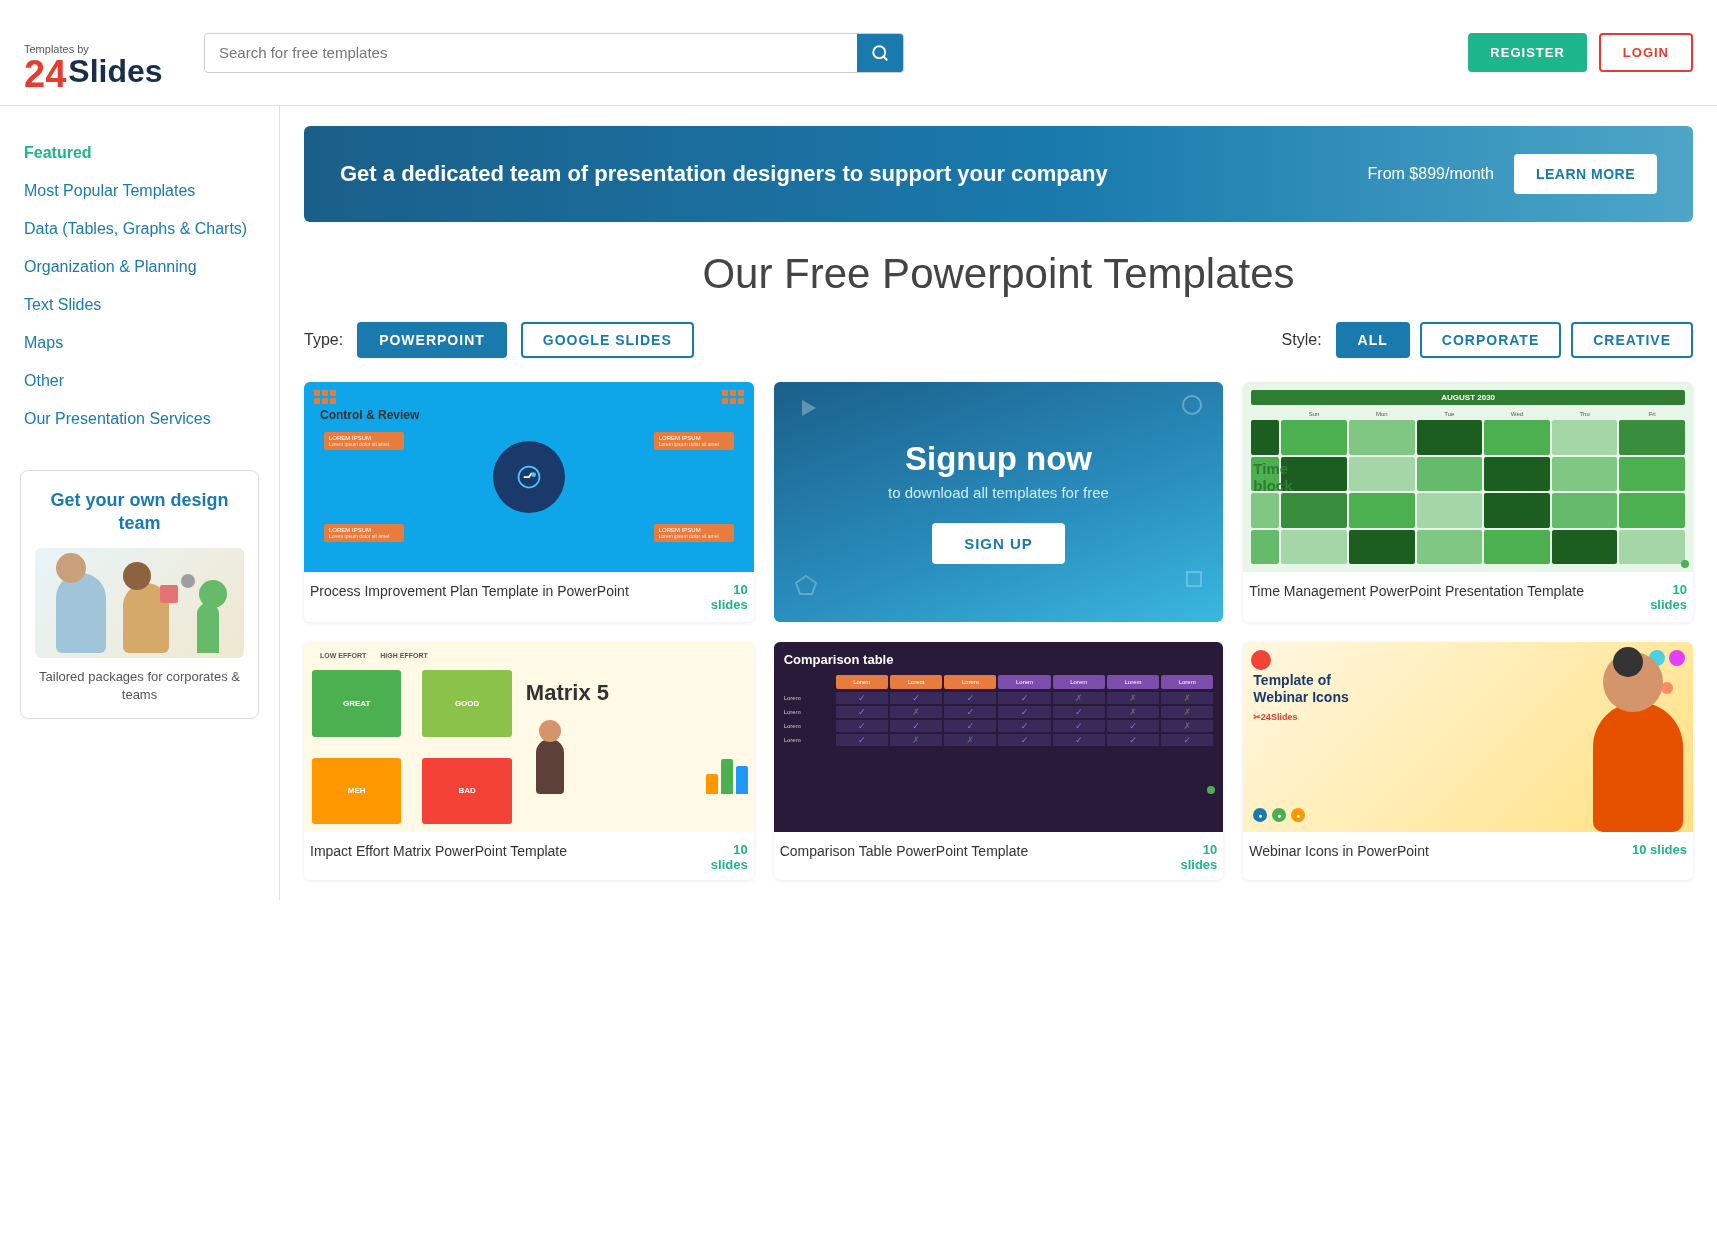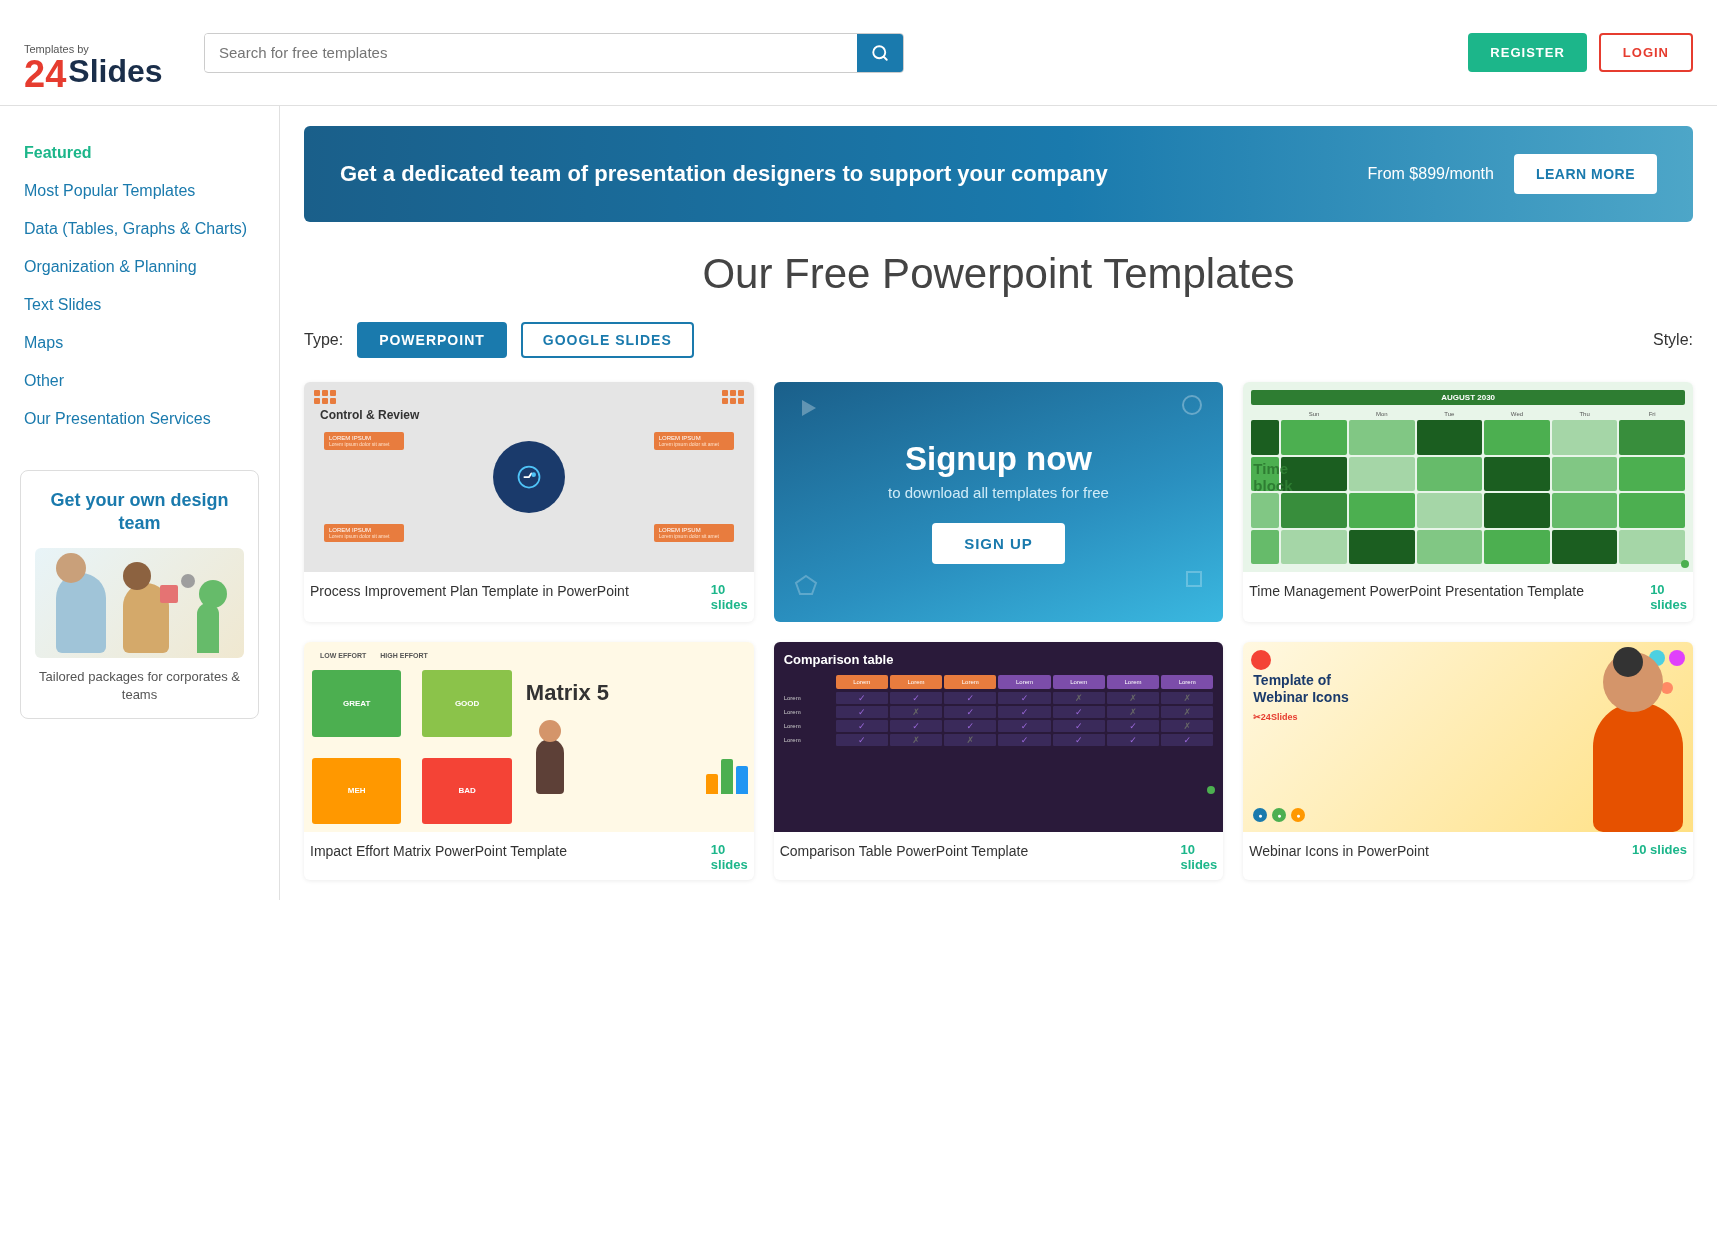--- a/index.html
+++ b/index.html
@@ -282,21 +282,21 @@
     .template-name {
       font-size: 14px;
       color: #333;
       line-height: 1.35;
       flex: 1;
     }
     .template-slides {
       font-size: 13px;
       color: #1cb68a;
       font-weight: 600;
-      text-align: left;
+      text-align: right;
       white-space: nowrap;
       margin-left: 8px;
     }
 
     
     .signup-card {
       background: linear-gradient(160deg, #1a5f8a 0%, #2a8fbf 60%, #3ab8e0 100%);
       display: flex;
       flex-direction: column;
       align-items: center;
@@ -328,21 +328,21 @@
       padding: 12px 32px;
       font-size: 15px;
       font-weight: bold;
       letter-spacing: 1px;
       cursor: pointer;
     }
 
     
     
     .thumb-control {
-      background: #e5e5e5;
+      background: #0ea5e9;
       display: flex;
       align-items: center;
       justify-content: center;
       position: relative;
       height: 100%;
     }
     .dot-orange { width: 6px; height: 6px; background: #e87c3e; border-radius: 1px; }
     .center-icon {
       width: 72px; height: 72px;
       background: #1a3a6b;
@@ -419,20 +419,25 @@
     </div>
 
     <h1 class="page-title">Our Free Powerpoint Templates</h1>
 
     <div class="filter-bar">
       <span class="filter-label">Type:</span>
       <button class="filter-btn active">POWERPOINT</button>
       <button class="filter-btn">GOOGLE SLIDES</button>
       <div class="filter-separator"></div>
       <span class="style-label">Style:</span>
+      <div class="style-btns">
+        <button class="style-btn active">ALL</button>
+        <button class="style-btn">CORPORATE</button>
+        <button class="style-btn">CREATIVE</button>
+      </div>
     </div>
 
     <div class="template-grid">
 
       <div class="template-card">
         <div class="template-thumb">
           <div class="thumb-control" style="height:100%;">
 
             <div style="position:absolute;top:8px;left:10px;display:grid;grid-template-columns:repeat(3,6px);gap:2px;">
               <div class="dot-orange"></div>

